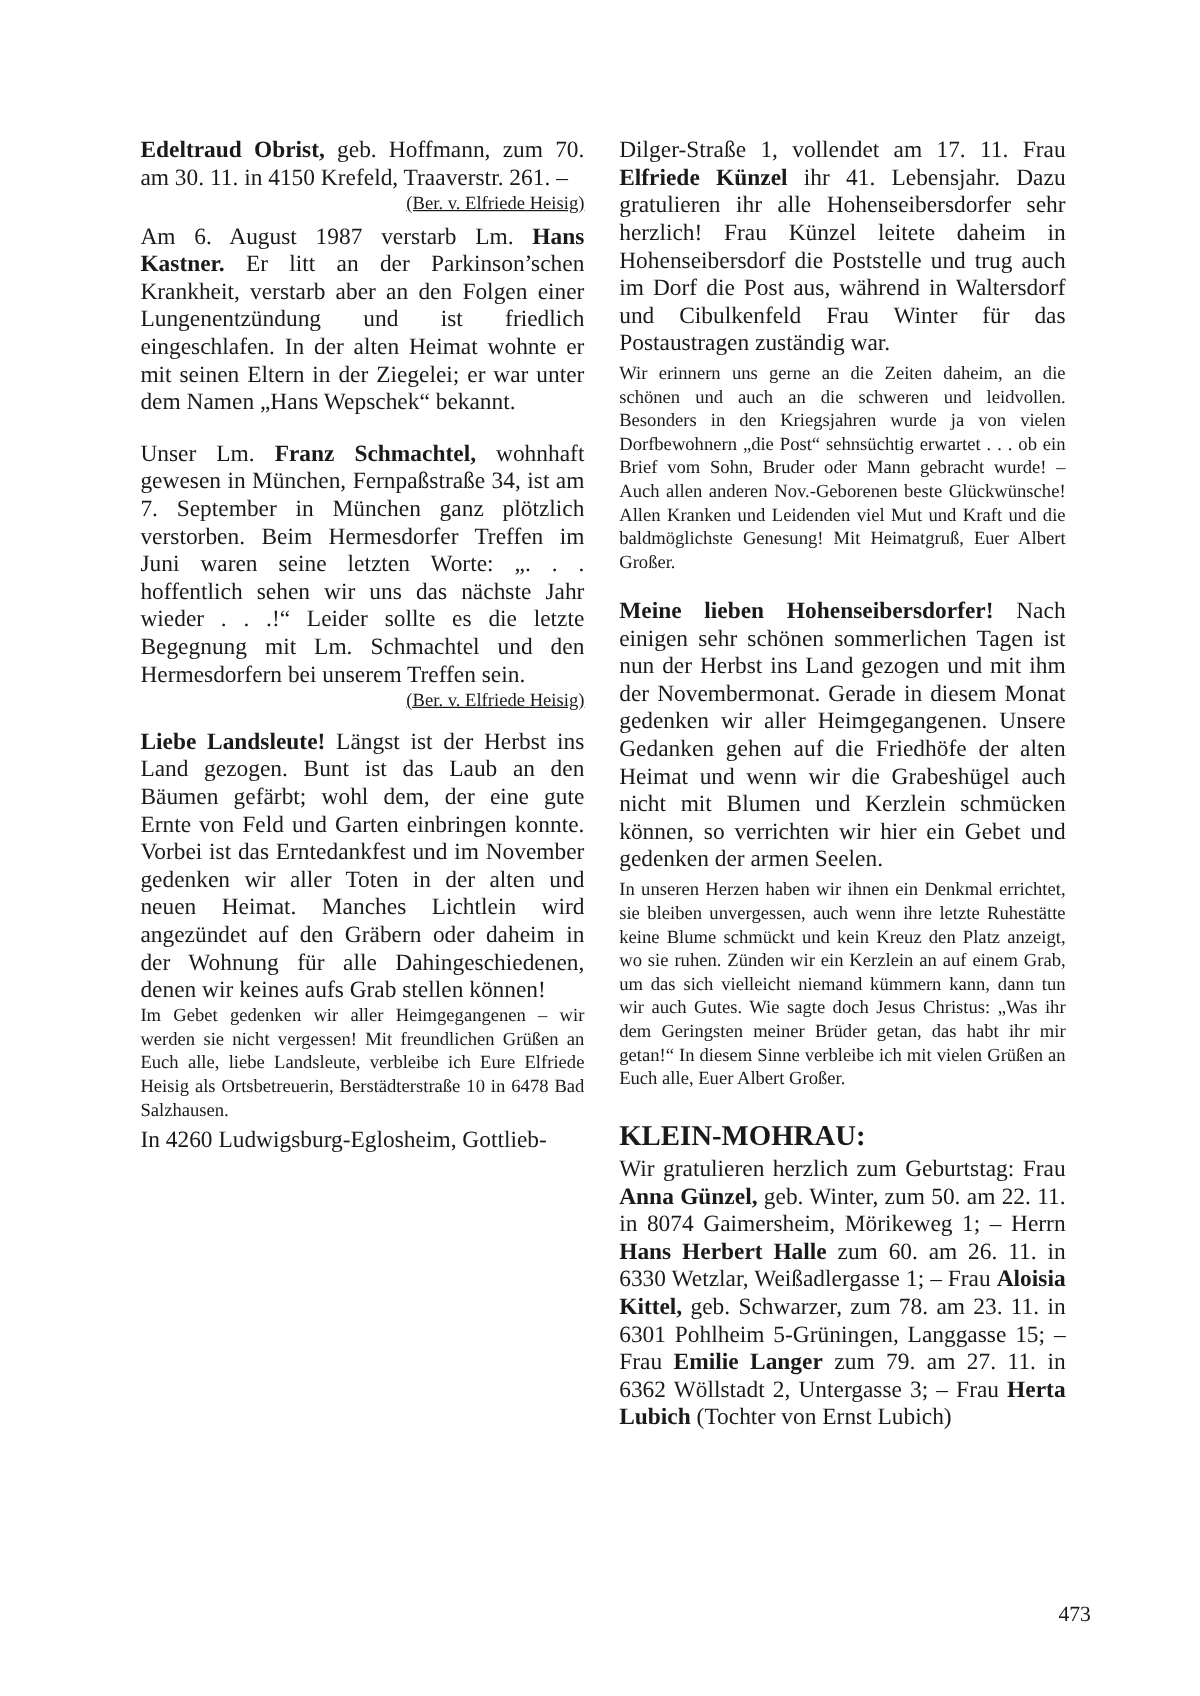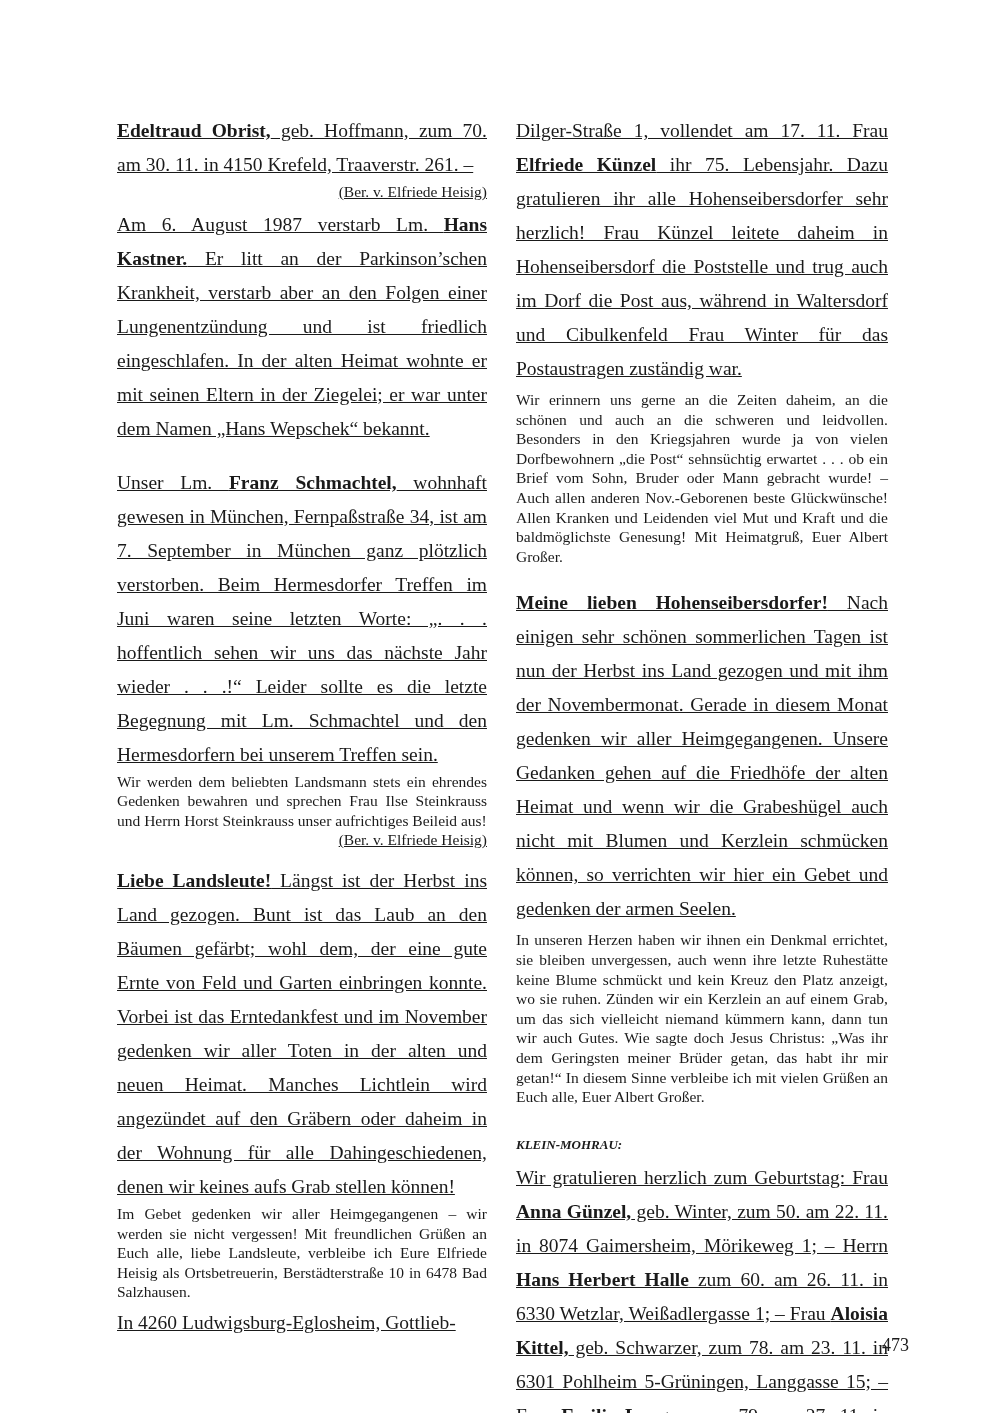--- a/index.html
+++ b/index.html
@@ -1,51 +1,50 @@
 <!DOCTYPE html>
 <html><head>
 <meta charset="utf-8">
 <style>
   html, body { margin: 0; padding: 0; background: #fff; }
   body { width: 1000px; height: 1413px; position: relative; overflow: hidden; color: #1a1a1a; font-family: "Liberation Serif", "DejaVu Serif", serif; }
   .col { position: absolute; top: 114px; width: 370px; }
   .col.left { left: 117px; }
   .col.right { left: 516px; width: 372px; }
   p { margin: 0; text-align: justify; }
-  .big { font-size: 19.5px; line-height: 34px; text-decoration: underline; }
+  .big { font-size: 19.5px; line-height: 23px; }
   .small { font-size: 15.5px; line-height: 19.6px; }
   .credit { text-align: right; text-decoration: underline; }
   .gap { margin-top: 6px; }
   .gap2 { margin-top: 14px; }
   .gap3 { margin-top: 20px; }
-  h3 { margin: 0; font-size: 13px; font-weight: bold; line-height: 24px; font-style: italic; }
+  h3 { margin: 0; font-size: 24px; font-weight: bold; line-height: 24px; }
   b { font-weight: bold; }
   .pagenum { position: absolute; left: 882px; top: 1335px; font-size: 18px; }
 </style>
 </head>
 <body>
 
 <div class="col left">
   <p class="big"><b>Edeltraud Obrist,</b><span> geb. Hoffmann, zum 70. am 30. 11. in 4150 Krefeld, Traaverstr. 261. –</span></p>
   <p class="small credit">(Ber. v. Elfriede Heisig)</p>
 
   <p class="big gap"><span>Am 6. August 1987 verstarb Lm. </span><b>Hans Kastner.</b><span> Er litt an der Parkinson’schen Krankheit, verstarb aber an den Folgen einer Lungenentzündung und ist friedlich eingeschlafen. In der alten Heimat wohnte er mit seinen Eltern in der Ziegelei; er war unter dem Namen „Hans Wepschek“ bekannt.</span></p>
 
   <p class="big gap3"><span>Unser Lm. </span><b>Franz Schmachtel,</b><span> wohnhaft gewesen in München, Fernpaßstraße 34, ist am 7. September in München ganz plötzlich verstorben. Beim Hermesdorfer Treffen im Juni waren seine letzten Worte: „. . . hoffentlich sehen wir uns das nächste Jahr wieder . . .!“ Leider sollte es die letzte Begegnung mit Lm. Schmachtel und den Hermesdorfern bei unserem Treffen sein.</span></p>
-  <p class="small">Wir werden dem beliebten Landsmann stets ein ehrendes Gedenken bewahren und sprechen Frau Ilse Steinkrauss und Herrn Horst Steinkrauss unser aufrichtiges Beileid aus!</p>
   <p class="small credit">(Ber. v. Elfriede Heisig)</p>
 
   <p class="big gap2"><b>Liebe Landsleute!</b><span> Längst ist der Herbst ins Land gezogen. Bunt ist das Laub an den Bäumen gefärbt; wohl dem, der eine gute Ernte von Feld und Garten einbringen konnte. Vorbei ist das Erntedankfest und im November gedenken wir aller Toten in der alten und neuen Heimat. Manches Lichtlein wird angezündet auf den Gräbern oder daheim in der Wohnung für alle Dahingeschiedenen, denen wir keines aufs Grab stellen können!</span></p>
   <p class="small">Im Gebet gedenken wir aller Heimgegangenen – wir werden sie nicht vergessen! Mit freundlichen Grüßen an Euch alle, liebe Landsleute, verbleibe ich Eure Elfriede Heisig als Ortsbetreuerin, Berstädterstraße 10 in 6478 Bad Salzhausen.</p>
 
   <p class="big" style="margin-top:4px">In 4260 Ludwigsburg-Eglosheim, Gottlieb-</p>
 </div>
 
 <div class="col right">
-  <p class="big"><span>Dilger-Straße 1, vollendet am 17. 11. Frau </span><b>Elfriede Künzel</b><span> ihr 75. Lebensjahr. Dazu gratulieren ihr alle Hohenseibersdorfer sehr herzlich! Frau Künzel leitete daheim in Hohenseibersdorf die Poststelle und trug auch im Dorf die Post aus, während in Waltersdorf und Cibulkenfeld Frau Winter für das Postaustragen zuständig war.</span></p>
+  <p class="big"><span>Dilger-Straße 1, vollendet am 17. 11. Frau </span><b>Elfriede Künzel</b><span> ihr 41. Lebensjahr. Dazu gratulieren ihr alle Hohenseibersdorfer sehr herzlich! Frau Künzel leitete daheim in Hohenseibersdorf die Poststelle und trug auch im Dorf die Post aus, während in Waltersdorf und Cibulkenfeld Frau Winter für das Postaustragen zuständig war.</span></p>
   <p class="small" style="margin-top:4px">Wir erinnern uns gerne an die Zeiten daheim, an die schönen und auch an die schweren und leidvollen. Besonders in den Kriegsjahren wurde ja von vielen Dorfbewohnern „die Post“ sehnsüchtig erwartet . . . ob ein Brief vom Sohn, Bruder oder Mann gebracht wurde! – Auch allen anderen Nov.-Geborenen beste Glückwünsche! Allen Kranken und Leidenden viel Mut und Kraft und die baldmöglichste Genesung! Mit Heimatgruß, Euer Albert Großer.</p>
 
   <p class="big gap3"><b>Meine lieben Hohenseibersdorfer!</b><span> Nach einigen sehr schönen sommerlichen Tagen ist nun der Herbst ins Land gezogen und mit ihm der Novembermonat. Gerade in diesem Monat gedenken wir aller Heimgegangenen. Unsere Gedanken gehen auf die Friedhöfe der alten Heimat und wenn wir die Grabeshügel auch nicht mit Blumen und Kerzlein schmücken können, so verrichten wir hier ein Gebet und gedenken der armen Seelen.</span></p>
   <p class="small" style="margin-top:4px">In unseren Herzen haben wir ihnen ein Denkmal errichtet, sie bleiben unvergessen, auch wenn ihre letzte Ruhestätte keine Blume schmückt und kein Kreuz den Platz anzeigt, wo sie ruhen. Zünden wir ein Kerzlein an auf einem Grab, um das sich vielleicht niemand kümmern kann, dann tun wir auch Gutes. Wie sagte doch Jesus Christus: „Was ihr dem Geringsten meiner Brüder getan, das habt ihr mir getan!“ In diesem Sinne verbleibe ich mit vielen Grüßen an Euch alle, Euer Albert Großer.</p>
 
   <h3 style="margin-top:26px">KLEIN-MOHRAU:</h3>
   <p class="big" style="margin-top:4px"><span>Wir gratulieren herzlich zum Geburtstag: Frau </span><b>Anna Günzel,</b><span> geb. Winter, zum 50. am 22. 11. in 8074 Gaimersheim, Mörikeweg 1; – Herrn </span><b>Hans Herbert Halle</b><span> zum 60. am 26. 11. in 6330 Wetzlar, Weißadlergasse 1; – Frau </span><b>Aloisia Kittel,</b><span> geb. Schwarzer, zum 78. am 23. 11. in 6301 Pohlheim 5-Grüningen, Langgasse 15; – Frau </span><b>Emilie Langer</b><span> zum 79. am 27. 11. in 6362 Wöllstadt 2, Untergasse 3; – Frau </span><b>Herta Lubich</b><span> (Tochter von Ernst Lubich)</span></p>
 </div>
 
 <div class="pagenum">473</div>

